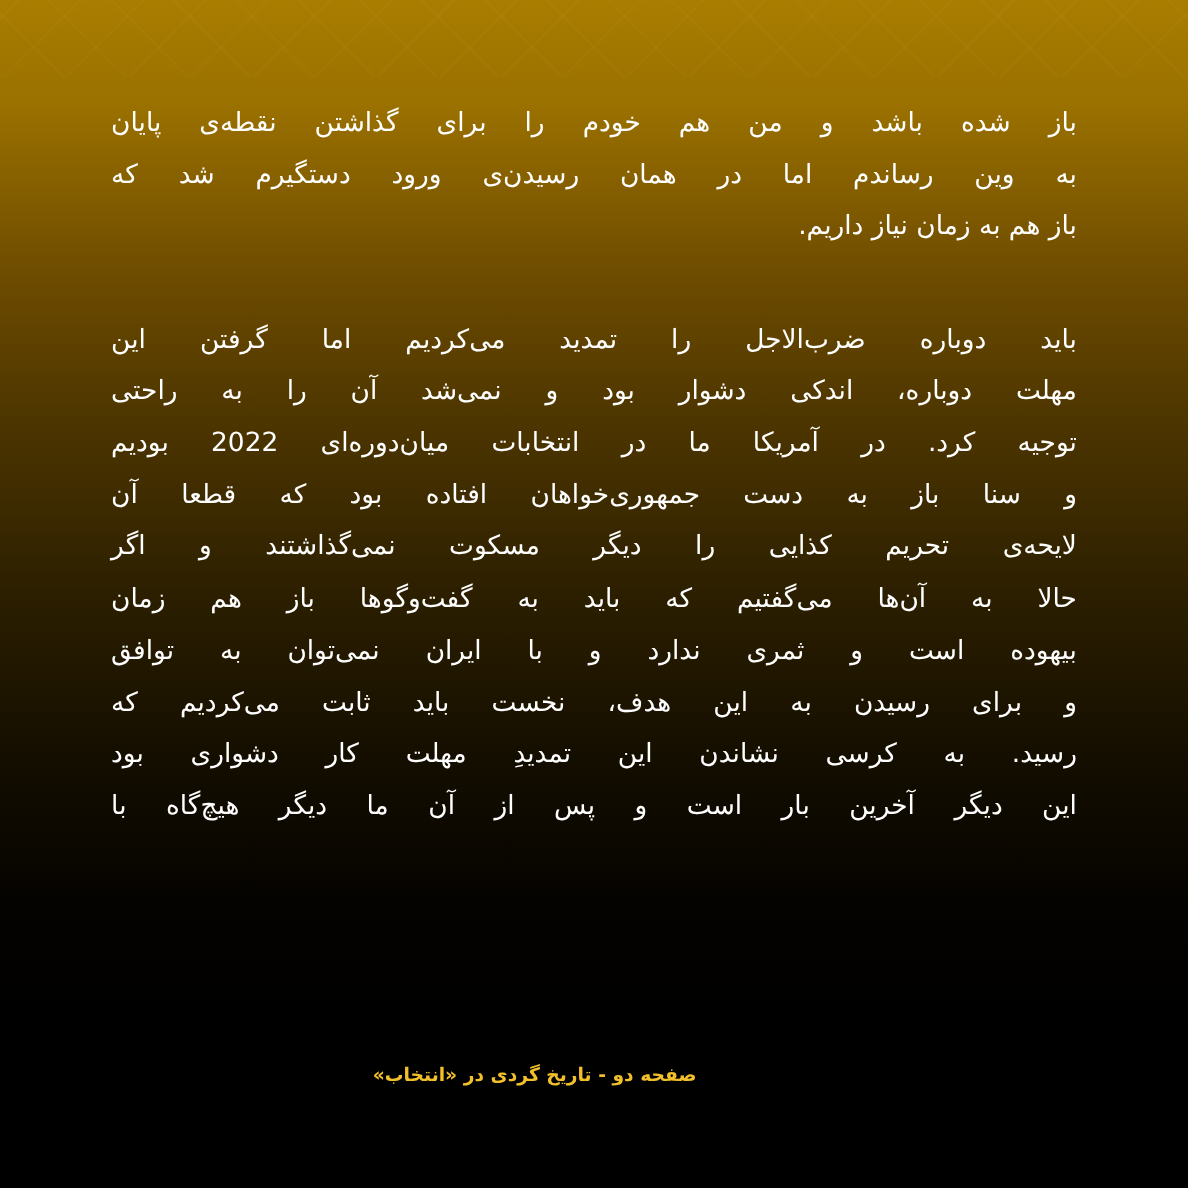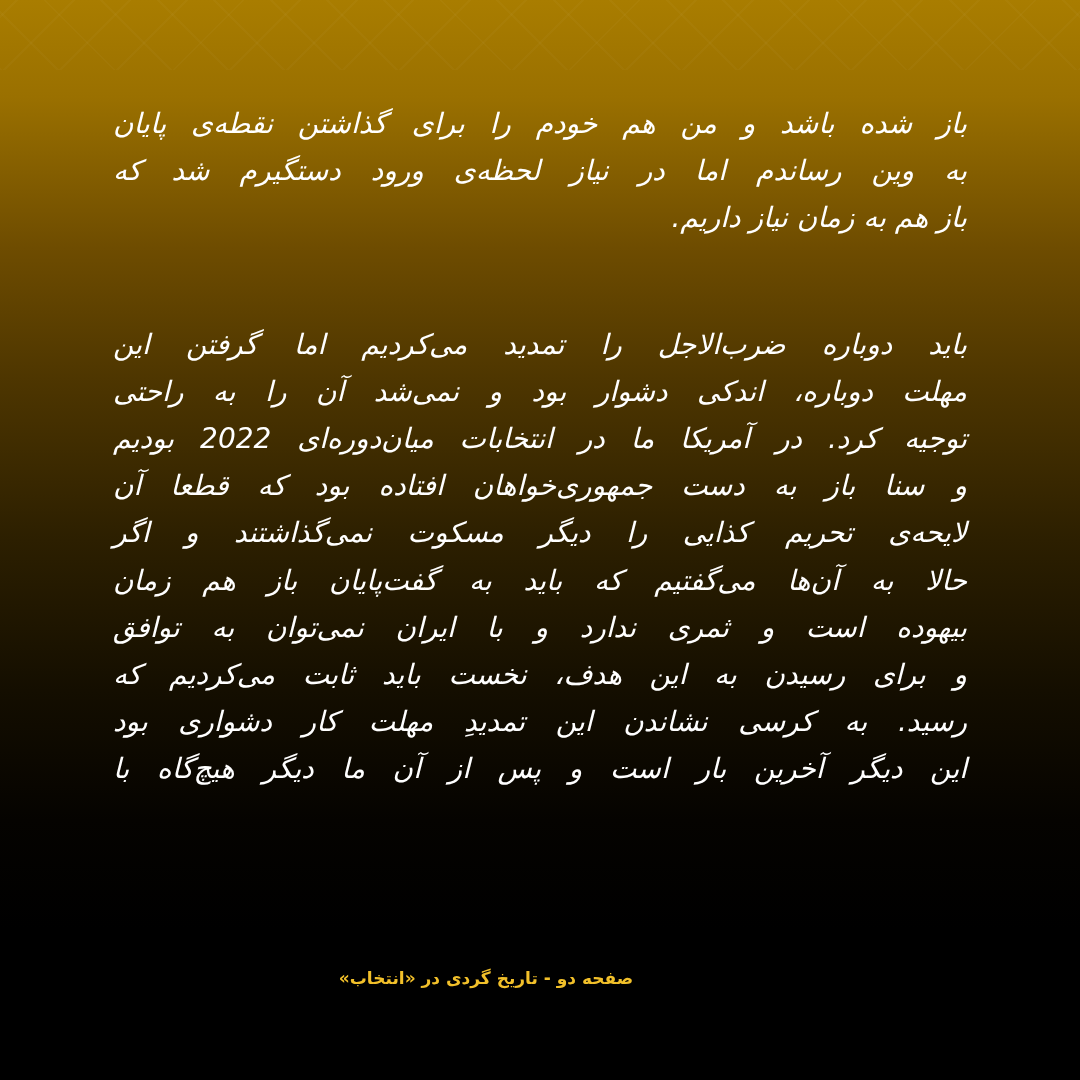--- a/index.html
+++ b/index.html
@@ -36,27 +36,26 @@
     }
     .content {
       position: absolute;
       left: 97px;
       top: 84px;
       width: 886px;
       direction: rtl;
       color: #ffffff;
     }
     .para {
-      margin: 16px;
-      font-size: 28px;
+      margin: 4px;
+      font-size: 24px;
       line-height: 47.2px;
       text-align: justify;
       text-align-last: justify;
       letter-spacing: 0;
-      font-style: italic;
     }
     .para .line {
       display: block;
       text-align: justify;
       text-align-last: justify;
       white-space: nowrap;
     }
     .para .line.last {
       text-align-last: right;
     }
@@ -76,31 +75,31 @@
     }
   </style>
 </head>
 <body>
 
 <div class="pattern"></div>
 
 <div class="content">
   <p class="para">
     <span class="line">باز شده باشد و من هم خودم را برای گذاشتن نقطه‌ی پایان</span>
-    <span class="line">به وین رساندم اما در نیاز لحظه‌ی ورود دستگیرم شد که</span>
+    <span class="line">به وین رساندم اما در همان رسیدن‌ی ورود دستگیرم شد که</span>
     <span class="line last">باز هم به زمان نیاز داریم.</span>
   </p>
   <div class="para-gap"></div>
   <p class="para">
     <span class="line">باید دوباره ضرب‌الاجل را تمدید می‌کردیم اما گرفتن این</span>
     <span class="line">مهلت دوباره، اندکی دشوار بود و نمی‌شد آن را به راحتی</span>
     <span class="line">توجیه کرد. در آمریکا ما در انتخابات میان‌دوره‌ای 2022 بودیم</span>
     <span class="line">و سنا باز به دست جمهوری‌خواهان افتاده بود که قطعا آن</span>
     <span class="line">لایحه‌ی تحریم کذایی را دیگر مسکوت نمی‌گذاشتند و اگر</span>
-    <span class="line">حالا به آن‌ها می‌گفتیم که باید به گفت‌پایان باز هم زمان</span>
+    <span class="line">حالا به آن‌ها می‌گفتیم که باید به گفت‌وگوها باز هم زمان</span>
     <span class="line">بیهوده است و ثمری ندارد و با ایران نمی‌توان به توافق</span>
     <span class="line">و برای رسیدن به این هدف، نخست باید ثابت می‌کردیم که</span>
     <span class="line">رسید. به کرسی نشاندن این تمدیدِ مهلت کار دشواری بود</span>
     <span class="line">این دیگر آخرین بار است و پس از آن ما دیگر هیچ‌گاه با</span>
   </p>
 </div>
 
 <div class="footer">صفحه دو - تاریخ گردی در «انتخاب»</div>
 
 </body></html>

